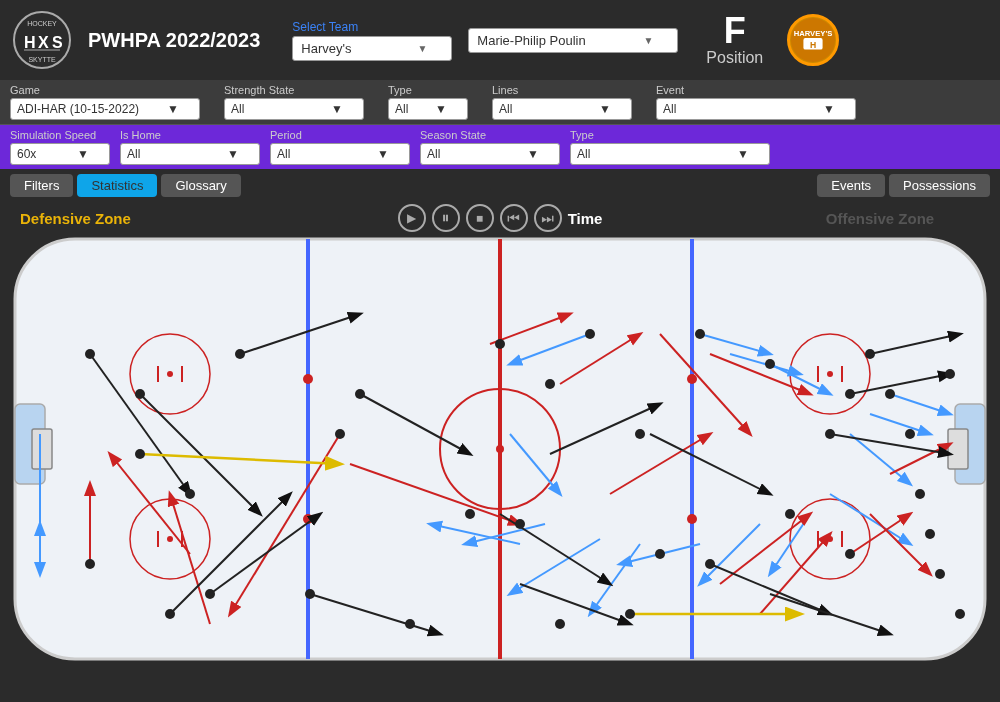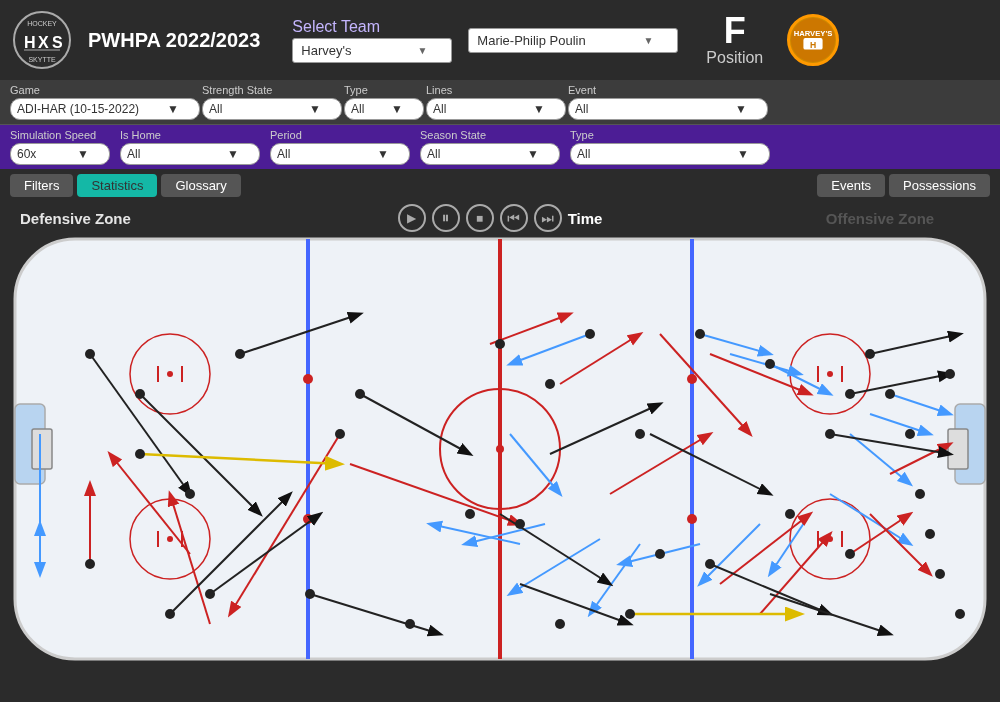--- a/index.html
+++ b/index.html
@@ -5,38 +5,38 @@
     * { box-sizing: border-box; margin: 0; padding: 0; }
     body { background: #2b2b2b; font-family: Arial, sans-serif; width: 1000px; height: 702px; overflow: hidden; color: #fff; }
 
     .header { background: #2b2b2b; padding: 8px 12px; display: flex; align-items: center; gap: 16px; }
     .logo { width: 60px; height: 60px; }
     .logo svg { width: 60px; height: 60px; }
     .title-block { display: flex; flex-direction: column; }
     .main-title { font-size: 20px; font-weight: bold; color: #fff; line-height: 1.1; }
     .sub-title { font-size: 14px; color: #ccc; font-style: italic; }
     .select-group { display: flex; flex-direction: column; gap: 2px; }
-    .select-label { font-size: 16px; color: #c4b5fd; }
+    .select-label { font-size: 12px; color: #3b82f6; }
     .select-box { background: #fff; color: #333; border: 1px solid #999; border-radius: 3px; padding: 4px 24px 4px 8px; font-size: 13px; appearance: none; cursor: pointer; position: relative; display: flex; align-items: center; justify-content: space-between; min-width: 140px; }
     .select-box-wide { min-width: 200px; }
     .select-arrow { font-size: 10px; color: #666; margin-left: 8px; }
     .position-badge { display: flex; flex-direction: column; align-items: center; margin-left: auto; }
     .position-letter { font-size: 36px; font-weight: bold; color: #fff; line-height: 1; }
     .position-text { font-size: 16px; color: #ccc; }
 
     .filter-row { background: #3a3a3a; padding: 4px 12px; display: flex; gap: 12px; align-items: center; }
     .filter-group { display: flex; flex-direction: column; gap: 2px; }
     .filter-label { font-size: 11px; color: #ccc; }
-    .filter-select { background: #fff; color: #333; border: 1px solid #999; border-radius: 10px; padding: 3px 20px 3px 6px; font-size: 12px; min-width: 100px; display: flex; align-items: flex-start; justify-content: space-between; cursor: pointer; }
+    .filter-select { background: #fff; color: #333; border: 1px solid #999; border-radius: 3px; padding: 3px 20px 3px 6px; font-size: 12px; min-width: 100px; display: flex; align-items: flex-start; justify-content: space-between; cursor: pointer; }
     .filter-select-sm { min-width: 70px; }
     .filter-select-lg { min-width: 150px; }
 
     .filter-row2 { background: #3a3a3a; padding: 4px 12px; display: flex; gap: 12px; align-items: center; border-top: 1px solid #555; }
     .tab-btn { background: #555; color: #fff; border: none; border-radius: 4px; padding: 4px 14px; font-size: 13px; cursor: pointer; }
-    .tab-btn.active { background: #14b8a6; color: #333; }
+    .tab-btn.active { background: #0ea5e9; color: #333; }
   </style>
 </head>
 <body>
 
 <div style="background:#2b2b2b; width:1000px; height:702px; overflow:hidden;">
 
   <div class="header" style="height:80px;">
 
     <div class="logo">
       <svg viewBox="0 0 60 60" width="60" height="60">
@@ -79,21 +79,21 @@
         <svg width="48" height="48" viewBox="0 0 48 48">
           <circle cx="24" cy="24" r="23" fill="#cc7700"></circle>
           <text x="24" y="20" text-anchor="middle" font-size="8" fill="#fff" font-weight="bold" font-family="Arial">HARVEY'S</text>
           <rect x="14" y="22" width="20" height="12" rx="2" fill="#fff"></rect>
           <text x="24" y="32" text-anchor="middle" font-size="9" fill="#cc7700" font-weight="bold" font-family="Arial">H</text>
         </svg>
       </div>
     </div>
   </div>
 
-  <div class="filter-row" style="background:#3c3c3c; padding:4px 10px; display:flex; gap:2px; align-items:flex-end;">
+  <div class="filter-row" style="background:#3c3c3c; padding:4px 10px; display:flex; gap:24px; align-items:flex-end;">
     <div class="filter-group">
       <span class="filter-label">Game</span>
       <div class="filter-select filter-select-lg" style="min-width:190px;">
         <span>ADI-HAR (10-15-2022)</span>
         <span>▼</span>
       </div>
     </div>
     <div class="filter-group">
       <span class="filter-label">Strength State</span>
       <div class="filter-select filter-select-lg" style="min-width:140px;">
@@ -117,21 +117,21 @@
     </div>
     <div class="filter-group">
       <span class="filter-label">Event</span>
       <div class="filter-select filter-select-lg" style="min-width:200px; margin-left:auto;">
         <span>All</span>
         <span>▼</span>
       </div>
     </div>
   </div>
 
-  <div class="filter-row2" style="background:#4c1d95; padding:4px 10px; display:flex; gap:10px; align-items:flex-end; border-top:1px solid #555;">
+  <div class="filter-row2" style="background:#6d28d9; padding:4px 10px; display:flex; gap:10px; align-items:flex-end; border-top:1px solid #555;">
     <div class="filter-group">
       <span class="filter-label">Simulation Speed</span>
       <div class="filter-select" style="min-width:100px;">
         <span>60x</span>
         <span>▼</span>
       </div>
     </div>
     <div class="filter-group">
       <span class="filter-label">Is Home</span>
       <div class="filter-select filter-select-lg" style="min-width:140px;">
@@ -167,21 +167,21 @@
     <button class="tab-btn active">Statistics</button>
     <button class="tab-btn">Glossary</button>
     <div style="flex:1;"></div>
     <button class="tab-btn">Events</button>
     <button class="tab-btn">Possessions</button>
   </div>
 
   <div style="background:#2b2b2b; padding:0 10px 4px; position:relative;">
 
     <div style="display:flex; align-items:center; justify-content:space-between; padding:2px 10px;">
-      <span style="font-size:15px; font-weight:bold; color:#e5e5e5; width:200px;">Defensive Zone</span>
+      <span style="font-size:15px; font-weight:bold; color:#eab308; width:200px;">Defensive Zone</span>
 
       <div style="display:flex; align-items:center; gap:6px;">
         <button style="background:none; border:2px solid #aaa; border-radius:50%; width:28px; height:28px; color:#aaa; font-size:12px; cursor:pointer; display:flex; align-items:center; justify-content:center;">▶</button>
         <button style="background:none; border:2px solid #aaa; border-radius:50%; width:28px; height:28px; color:#aaa; font-size:16px; cursor:pointer; display:flex; align-items:center; justify-content:center;">⏸</button>
         <button style="background:none; border:2px solid #aaa; border-radius:50%; width:28px; height:28px; color:#aaa; font-size:14px; cursor:pointer; display:flex; align-items:center; justify-content:center;">⏹</button>
         <button style="background:none; border:2px solid #aaa; border-radius:50%; width:28px; height:28px; color:#aaa; font-size:14px; cursor:pointer; display:flex; align-items:center; justify-content:center;">⏮</button>
         <button style="background:none; border:2px solid #aaa; border-radius:50%; width:28px; height:28px; color:#aaa; font-size:14px; cursor:pointer; display:flex; align-items:center; justify-content:center;">⏭</button>
         <span style="color:#fff; font-size:15px; font-weight:bold; ">Time</span>
       </div>
       <span style="font-size:15px; font-weight:bold; color:#555; width:200px; text-align:center;">Offensive Zone</span>

